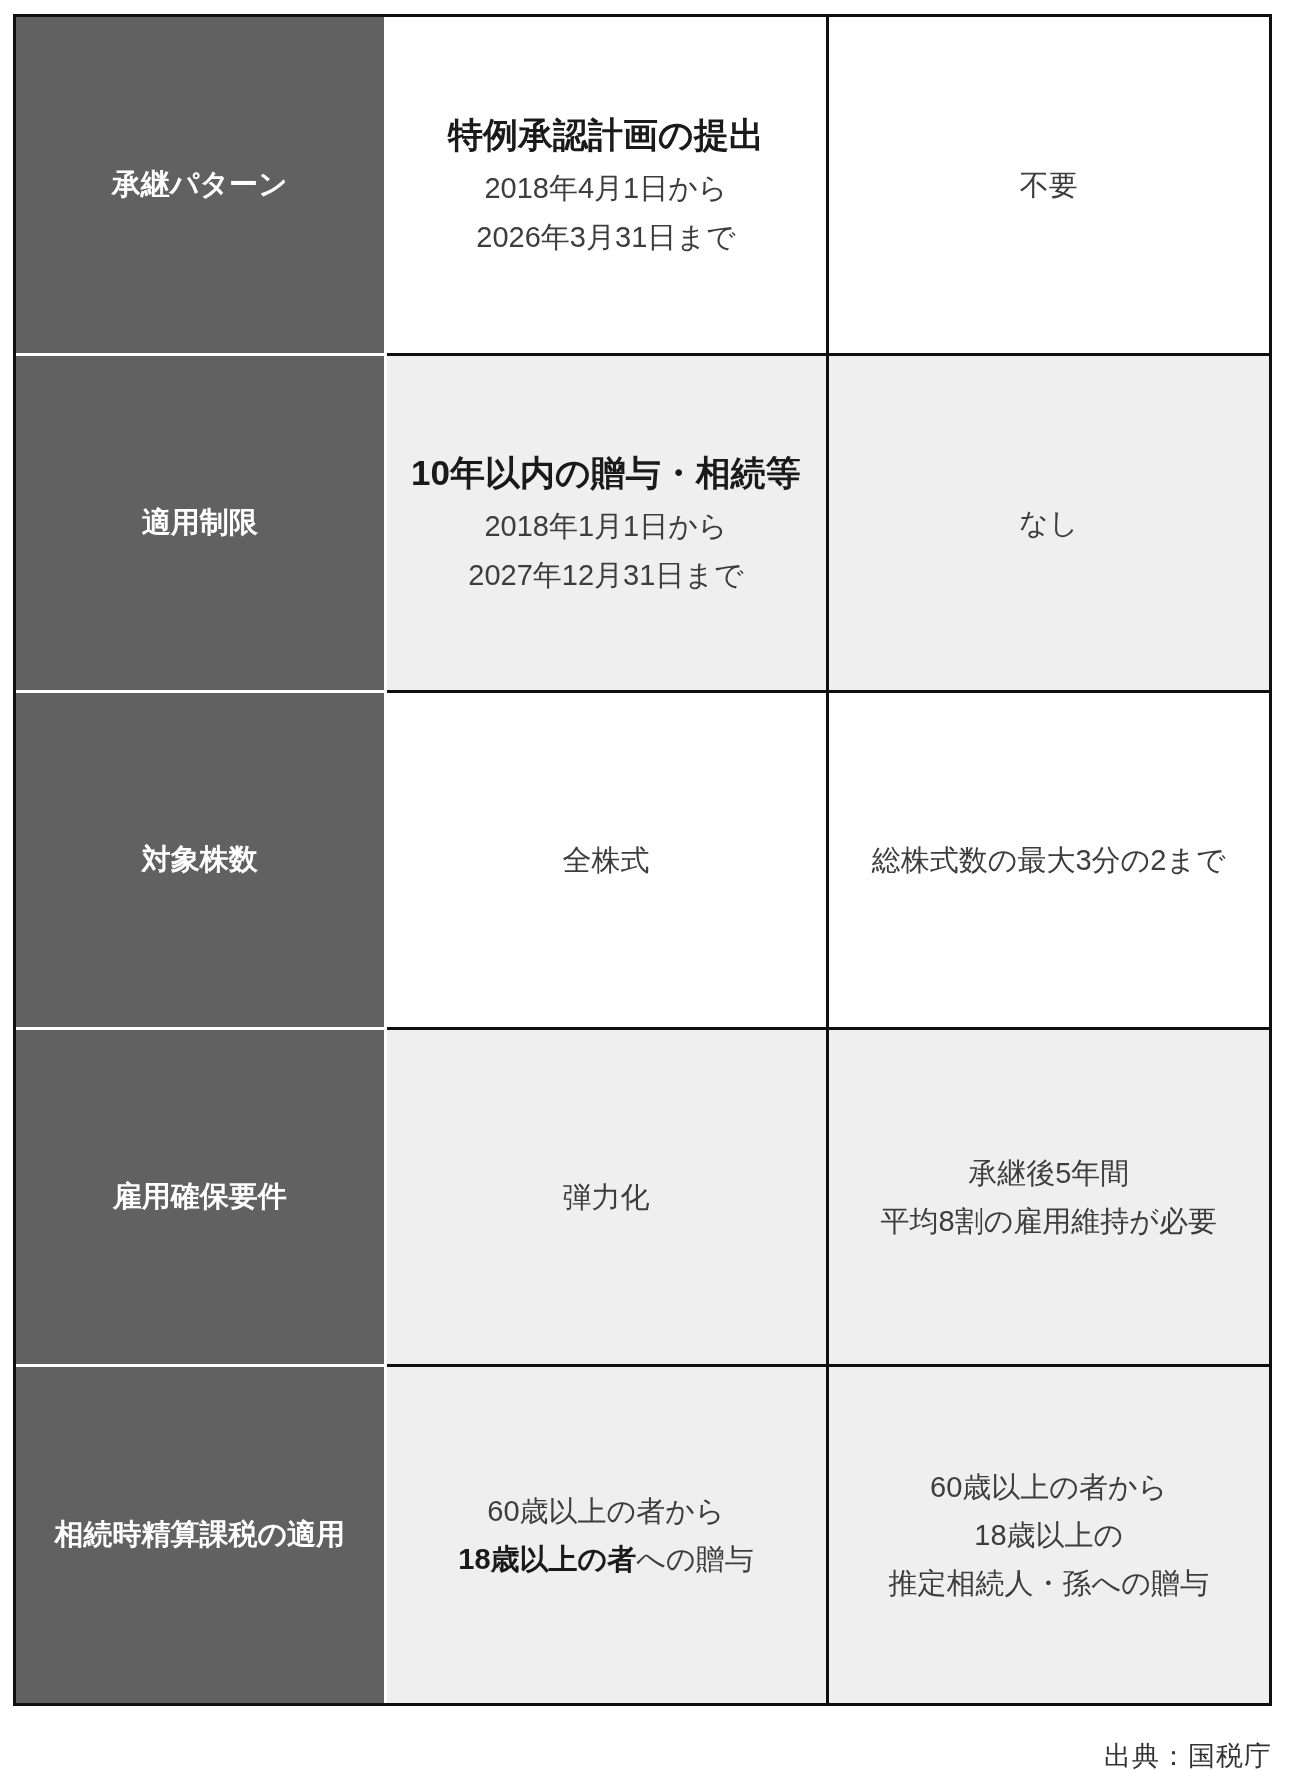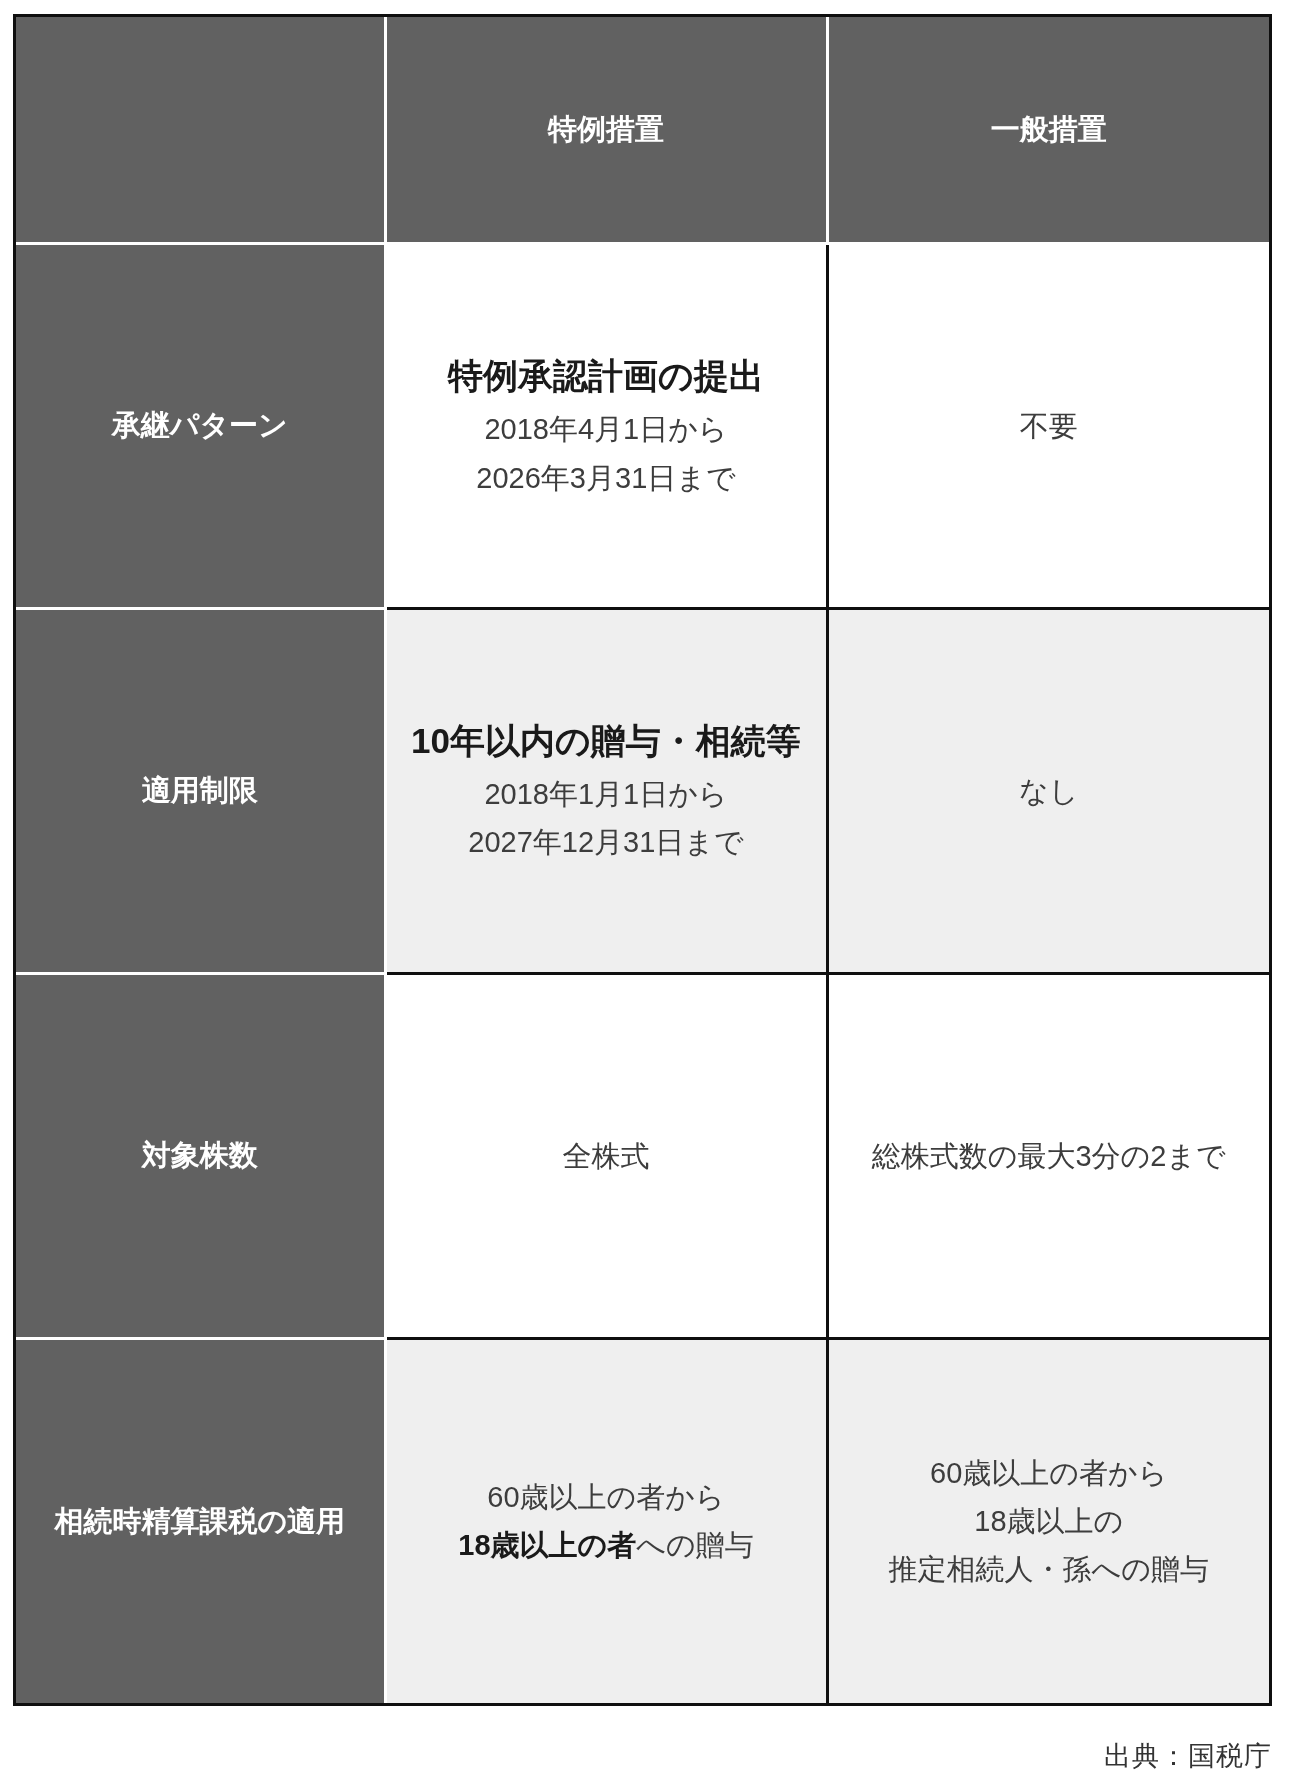--- a/index.html
+++ b/index.html
@@ -66,29 +66,20 @@
 
 <div class="table-frame">
   <table>
     <colgroup>
       <col style="width:369px">
       <col style="width:442px">
       <col style="width:442px">
     </colgroup>
 
     <tbody>
-        <tr class="hrow" style="height:121px">
-      <td class="dark"></td>
-      <td class="dark">
-        <span>特例措置</span>
-      </td>
-      <td class="dark lastcol">
-        <span>一般措置</span>
-      </td>
-    </tr>
 
     <tr style="height:195px">
       <td class="dark">
         <div>承継パターン</div>
       </td>
       <td class="body">
         <div class="title">特例承認計画の提出</div>
         <div class="ln">2018年4月1日から</div>
         <div class="ln">2026年3月31日まで</div>
       </td>
@@ -118,20 +109,32 @@
       <td class="body">
         <div class="ln">全株式</div>
       </td>
       <td class="body lastcol">
         <div class="ln">総株式数の最大3分の2まで</div>
       </td>
     </tr>
 
 
 
+    <tr class="shade" style="height:195px">
+      <td class="dark">
+        <div>雇用確保要件</div>
+      </td>
+      <td class="body">
+        <div class="ln">弾力化</div>
+      </td>
+      <td class="body lastcol">
+        <div class="ln">承継後5年間</div>
+        <div class="ln">平均8割の雇用維持が必要</div>
+      </td>
+    </tr>
 
 
     <tr class="shade" style="height:195px">
       <td class="dark">
         <div>相続時精算課税の適用</div>
       </td>
       <td class="body">
         <div class="ln">60歳以上の者から</div>
         <div class="ln">
           <span class="b">18歳以上の者</span><span>への贈与</span>

